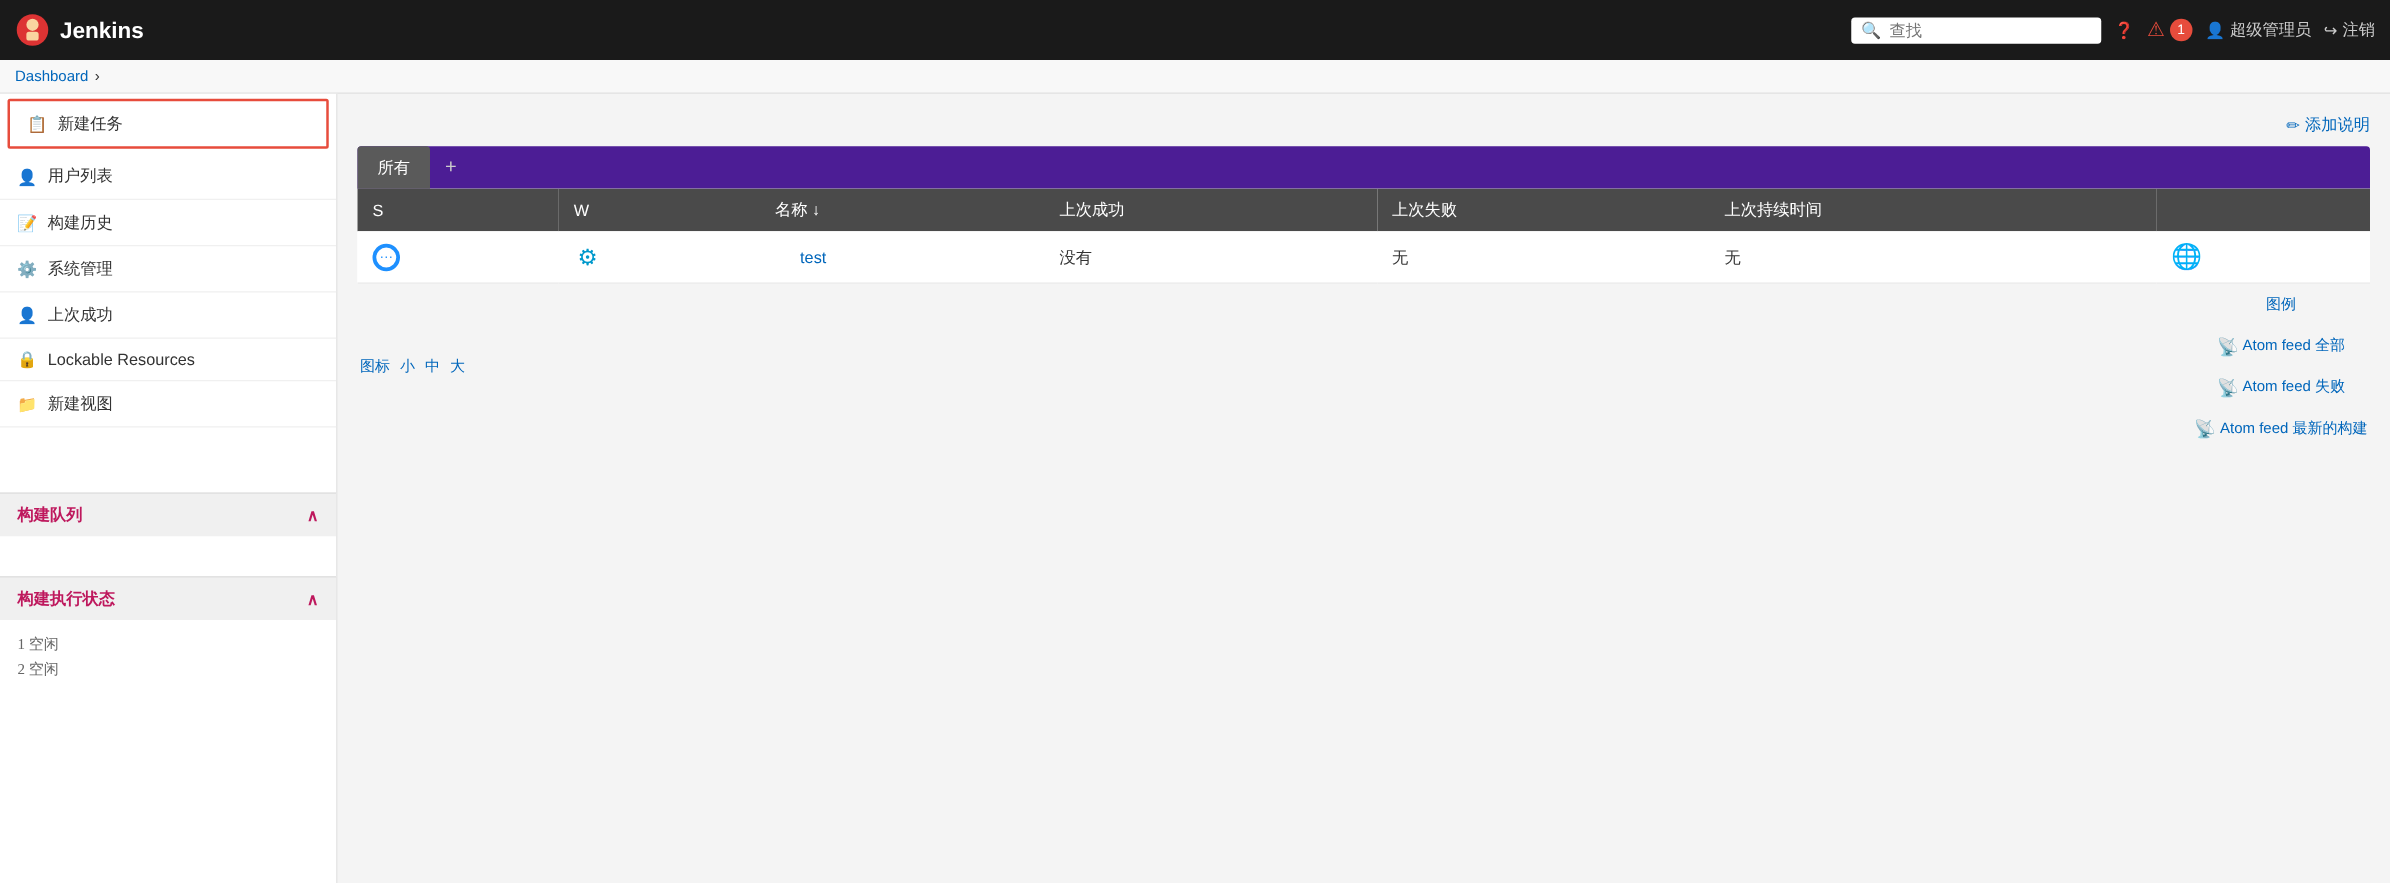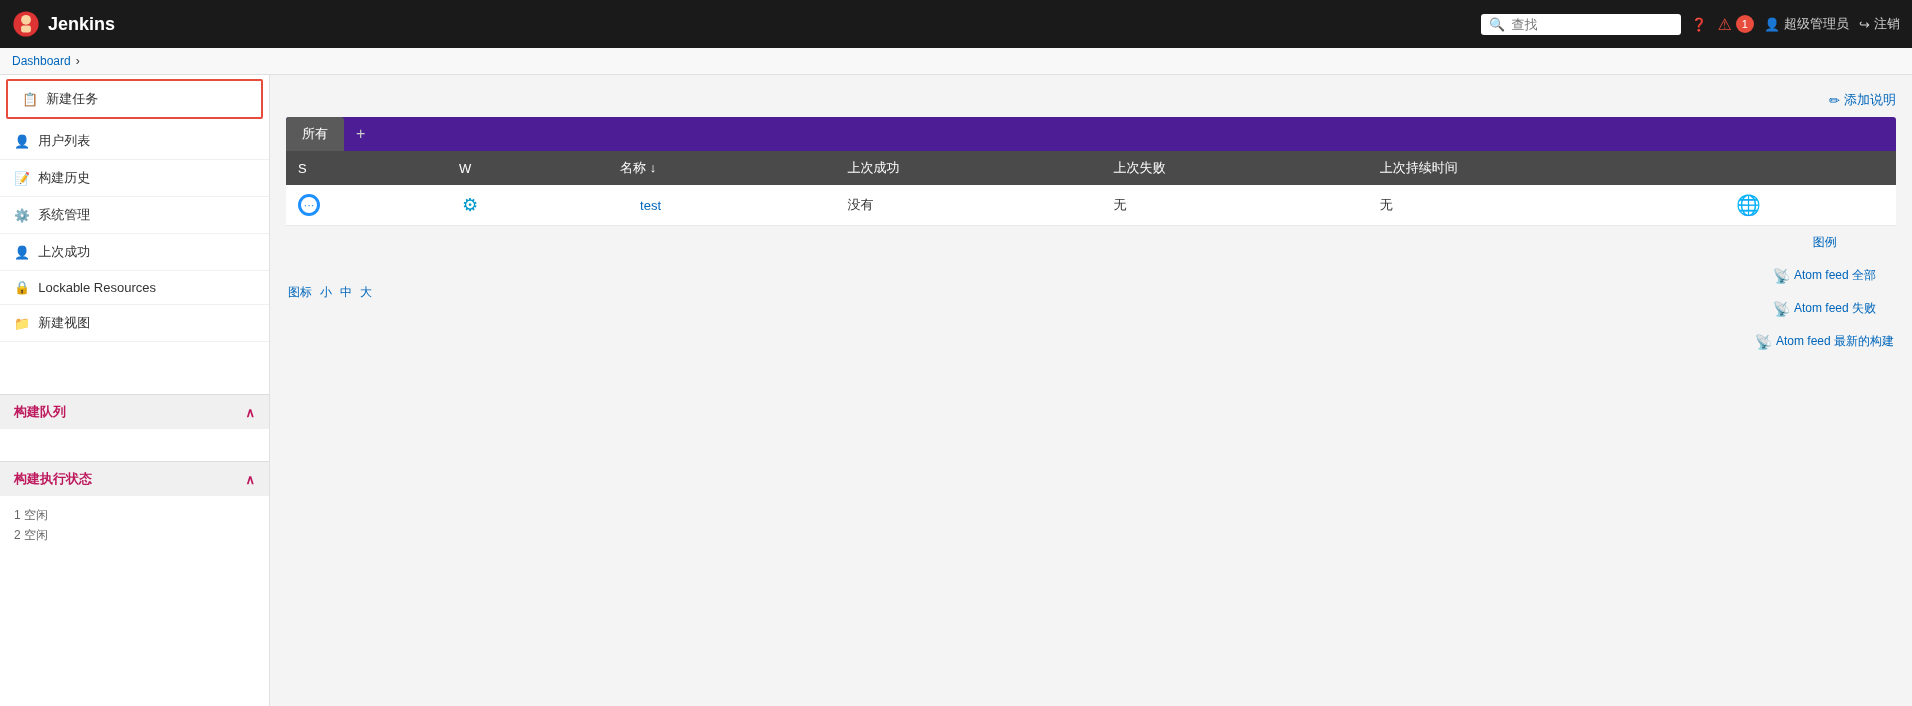--- a/index.html
+++ b/index.html
@@ -115,21 +115,21 @@
       font-weight: bold;
       color: #be185d;
       border-top: 1px solid #ddd;
       margin-top: 32px;
     }
     .sidebar-section-content {
       padding: 8px 14px;
       font-size: 12px;
       color: #666;
     }
-    .sidebar-section-content div { margin: 3px 0; }
+    .sidebar-section-content div { margin: 3px 0; font-family: Liberation Serif, serif; }
 
     
     .main-content {
       flex: 1;
       padding: 16px;
       overflow-y: auto;
     }
     .add-desc-btn {
       float: right;
       color: #0066bb;

